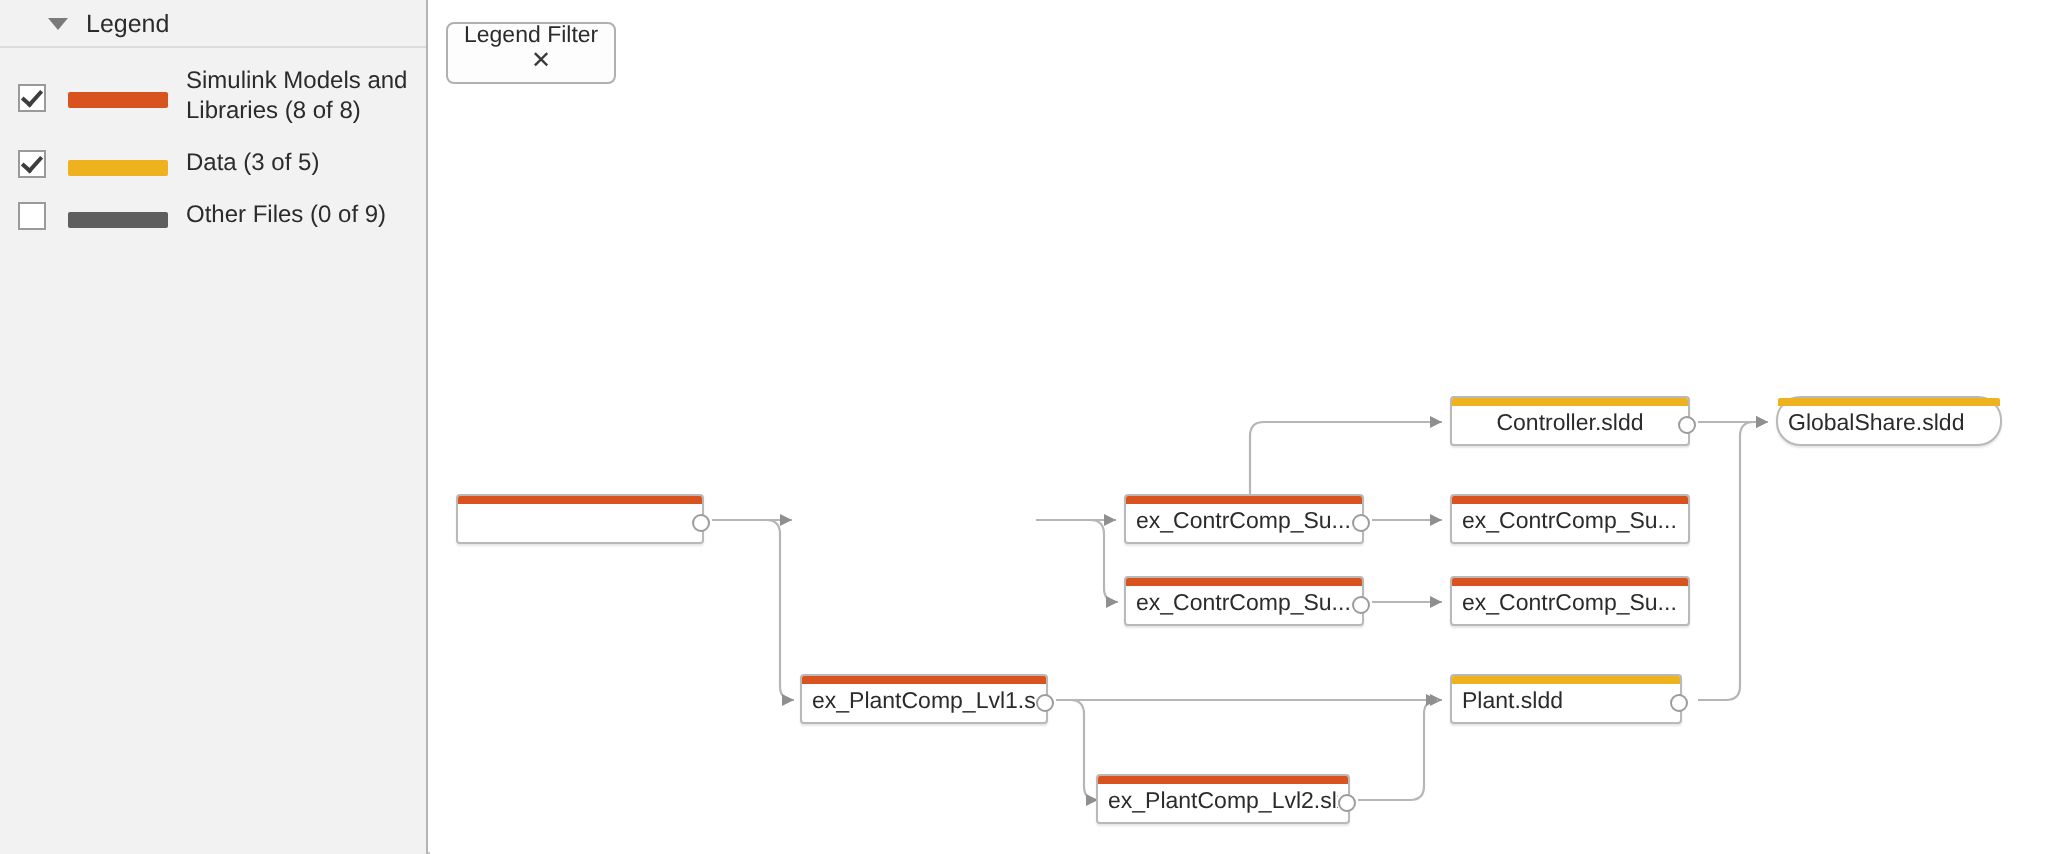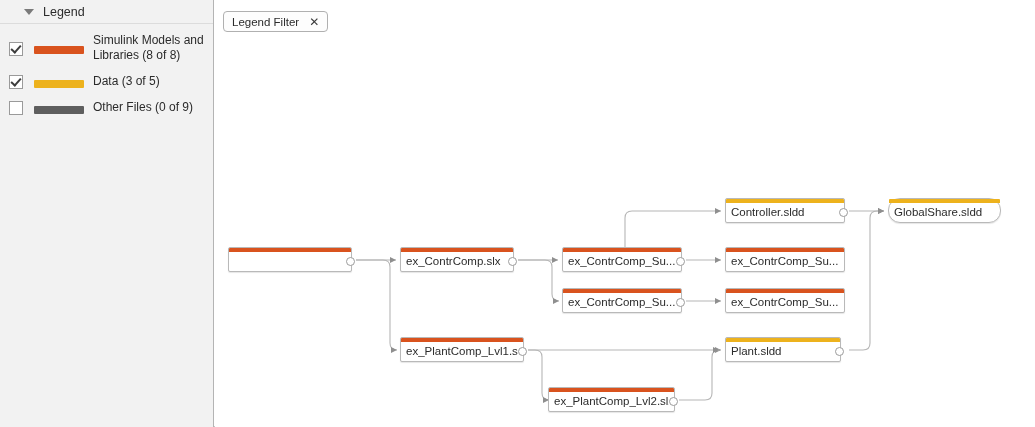--- a/index.html
+++ b/index.html
@@ -27,23 +27,23 @@
        box-sizing:border-box;flex:none;margin-top:1px;position:relative;}
   .cbx.on::after{content:"";position:absolute;left:3px;top:0px;width:4px;height:8px;
        border:solid #3d3d3d;border-width:0 2px 2px 0;transform:rotate(42deg);}
   .swatch{width:50px;height:8px;flex:none;margin:4px 9px 0 11px;border-radius:1px;}
   .legend-label{font-size:12px;line-height:15px;color:#2b2b2b;max-width:120px;}
 
   
   .canvas{position:absolute;left:215px;top:0;width:820px;height:427px;background:#ffffff;
           overflow:hidden;}
 
-  .chip{position:absolute;left:8px;top:11px;height:21px;display:flex;align-items:center;
+  .chip{position:absolute;left:8px;top:11px;height:31px;display:flex;align-items:center;
         padding:0 8px;border:1px solid #b0b0b0;border-radius:4px;background:#fdfdfd;
-        font-size:11.5px;color:#2b2b2b;box-sizing:border-box;}
+        font-size:11.5px;color:#2b2b2b;box-sizing:border-box;flex-direction:column;}
   .chip-x{margin-left:10px;font-size:12px;color:#3a3a3a;line-height:1;cursor:pointer;}
 
   
   .graph{position:absolute;left:0;top:0;width:820px;height:427px;}
   svg.edges{position:absolute;left:0;top:0;width:820px;height:427px;}
 
   .node{position:absolute;height:25px;box-sizing:border-box;
         border:1px solid #b9b9b9;background:#ffffff;border-radius:2px;
         box-shadow:0 1px 1px rgba(0,0,0,.10);}
   .node .bar{position:absolute;left:0;top:0;right:0;height:4px;border-radius:1px 1px 0 0;}
@@ -127,25 +127,20 @@
 
           <path d="M634,350 L648,350 Q655,350 655,343 L655,218 Q655,211 662,211 L669,211"></path>
         </g>
       </svg>
 
       <div class="node" style="left:13px;top:247px;width:124px;">
         <span class="bar" style="background:#d9531e"></span>
         <span class="port"></span>
       </div>
 
-      <div class="node" style="left:185px;top:247px;width:114px;">
-        <span class="bar" style="background:#d9531e"></span>
-        <span class="txt">ex_ContrComp.slx</span>
-        <span class="port"></span>
-      </div>
 
       <div class="node" style="left:347px;top:247px;width:120px;">
         <span class="bar" style="background:#d9531e"></span>
         <span class="txt">ex_ContrComp_Su....slx</span>
         <span class="port"></span>
       </div>
 
       <div class="node" style="left:510px;top:247px;width:120px;">
         <span class="bar" style="background:#d9531e"></span>
         <span class="txt">ex_ContrComp_Su....slx</span>
@@ -155,21 +150,21 @@
         <span class="bar" style="background:#d9531e"></span>
         <span class="txt">ex_ContrComp_Su....slx</span>
         <span class="port"></span>
       </div>
 
       <div class="node" style="left:510px;top:288px;width:120px;">
         <span class="bar" style="background:#d9531e"></span>
         <span class="txt">ex_ContrComp_Su....slx</span>
       </div>
 
-      <div class="node" style="left:510px;top:198px;width:120px;">
+      <div class="node" style="left:510px;top:198px;width:120px;text-align:center;">
         <span class="bar" style="background:#edb21d"></span>
         <span class="txt">Controller.sldd</span>
         <span class="port"></span>
       </div>
 
       <div class="node" style="left:673px;top:198px;width:113px;border-radius:12px;">
         <span class="bar" style="background:#edb21d"></span>
         <span class="txt">GlobalShare.sldd</span>
       </div>
 

